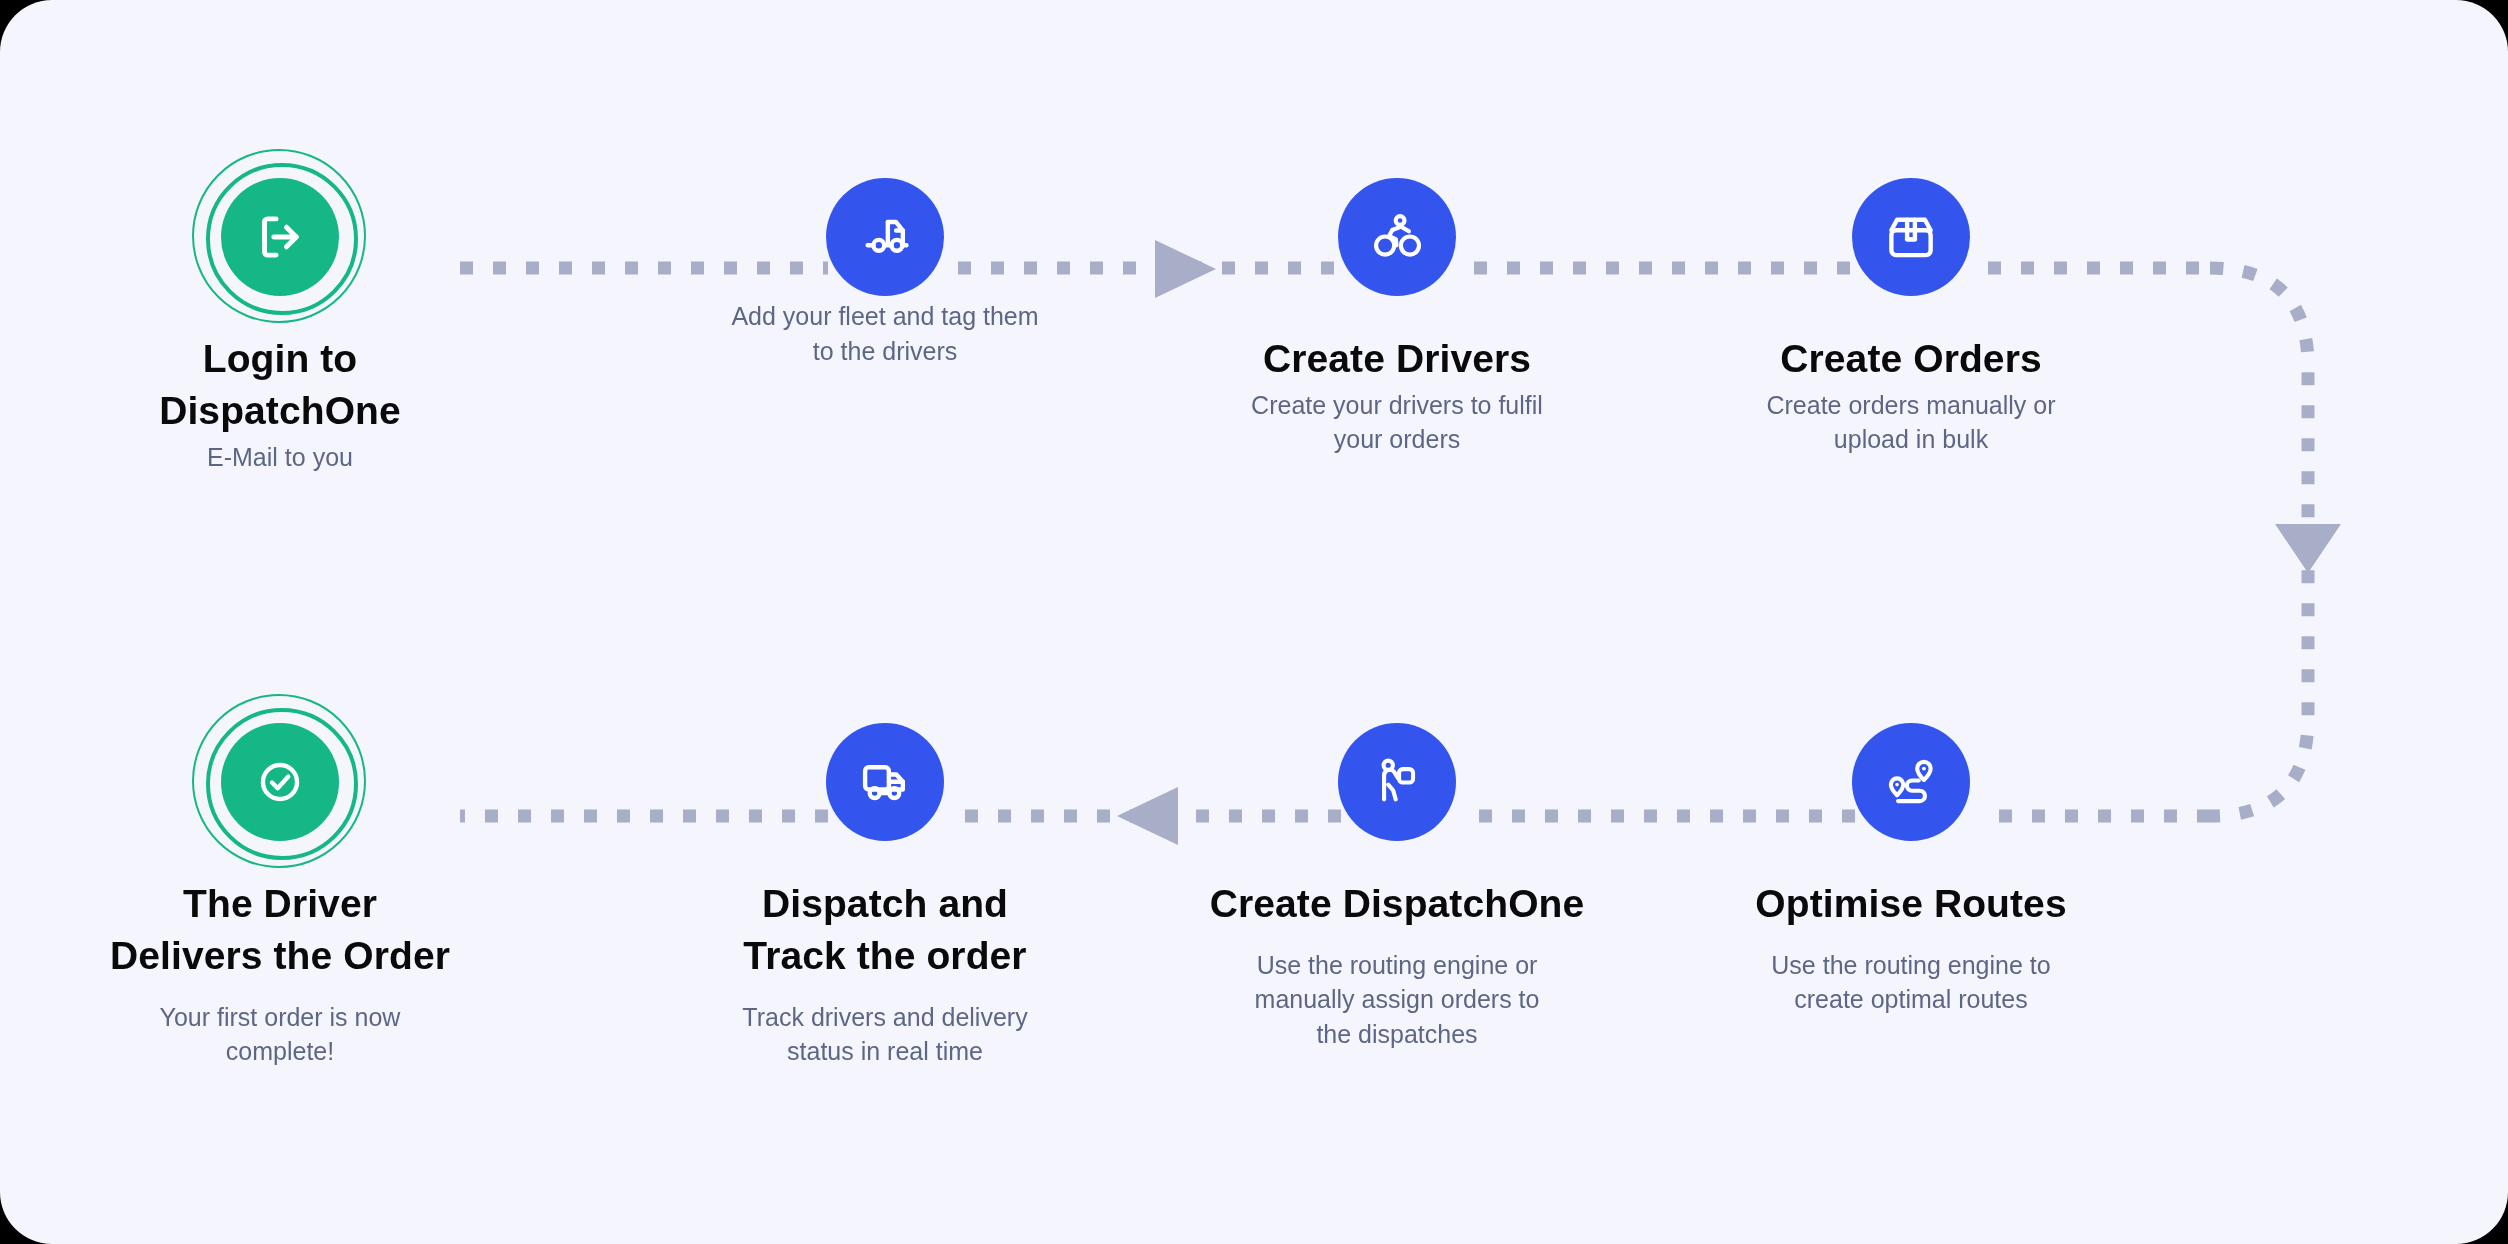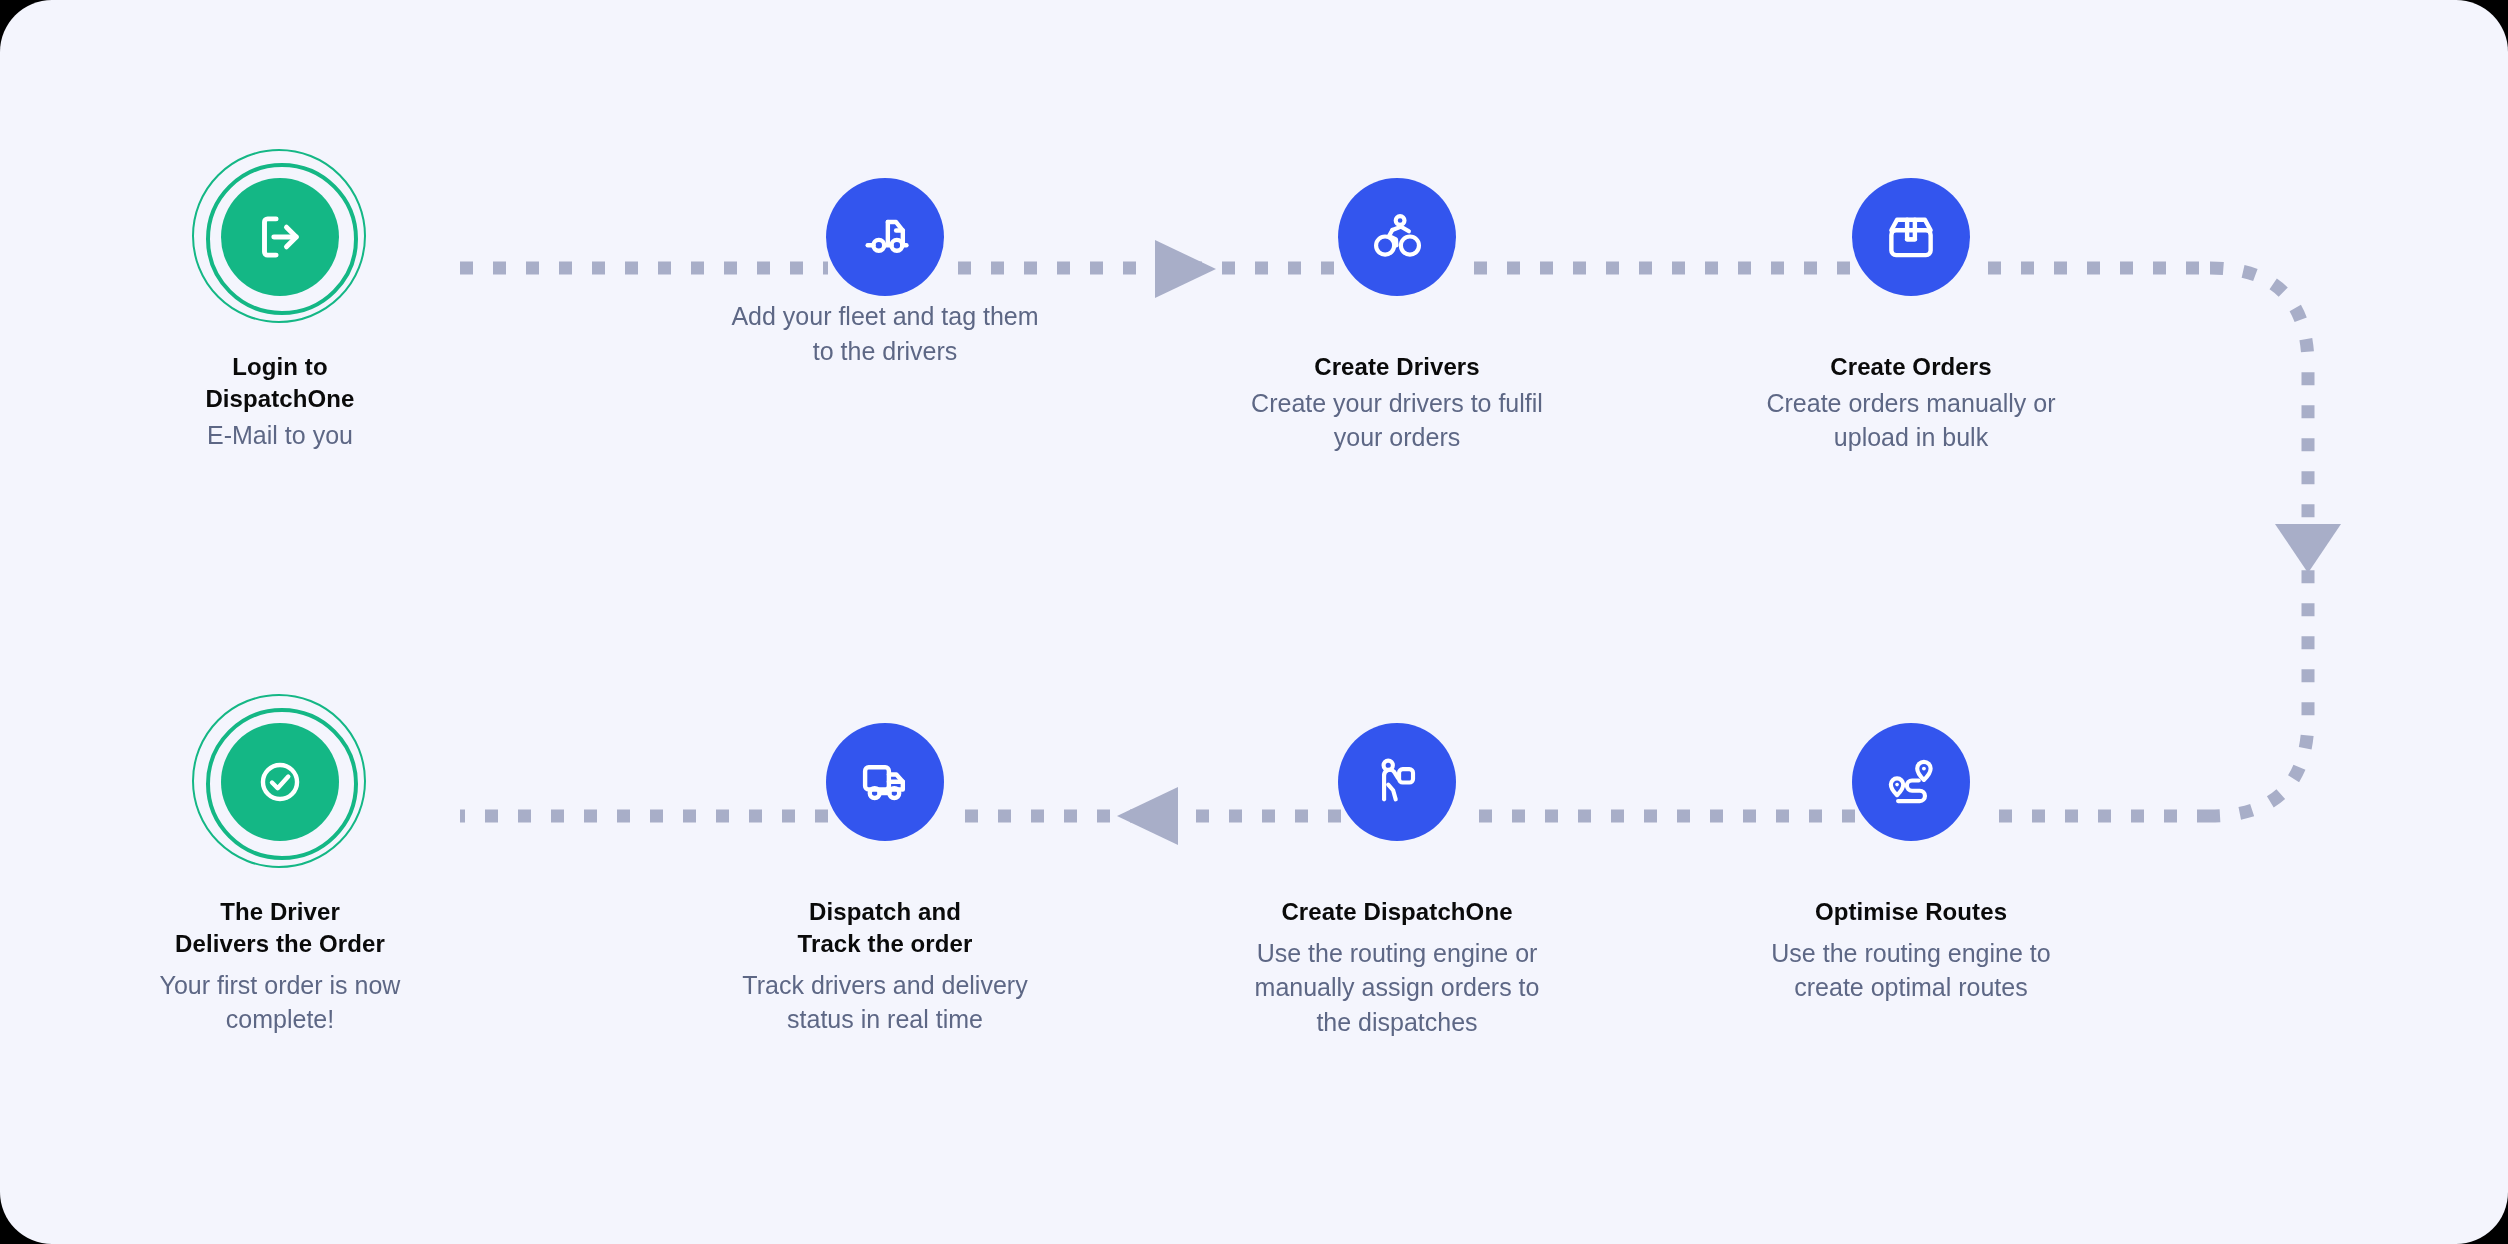--- a/index.html
+++ b/index.html
@@ -25,23 +25,23 @@
   .badge.blue{background:#3355ee;}
   .badge.green{background:#14b785;}
 
   
   .ring{position:absolute;border-radius:50%;pointer-events:none;}
   .ring.r1{left:-15px;top:-15px;width:144px;height:144px;
            border:4px solid #14b785;}
   .ring.r2{left:-29px;top:-29px;width:170px;height:170px;
            border:2px solid #14b785;}
 
-  .title{margin-top:55px;font-size:24px;font-weight:700;color:#0a0a0a;
+  .title{margin-top:37px;font-size:39px;font-weight:700;color:#0a0a0a;
          line-height:1.33;letter-spacing:.1px;}
-  .desc{margin-top:8px;font-size:25px;color:#5d6785;line-height:1.38;}
+  .desc{margin-top:18px;font-size:25px;color:#5d6785;line-height:1.38;}
   .node.row1 .desc{margin-top:3px;}
 </style>
 </head>
 <body>
 
 <div id="canvas">
 
   <svg id="wires" viewBox="0 0 2508 1244">
     <defs>
       <style>

